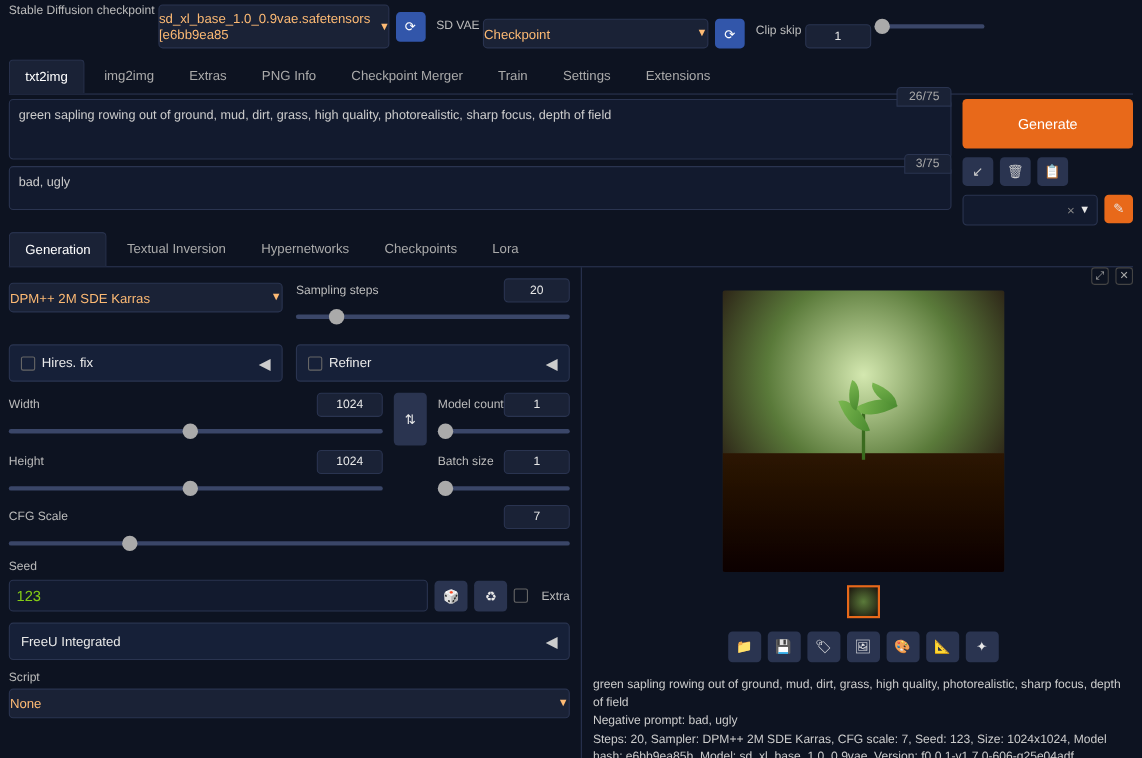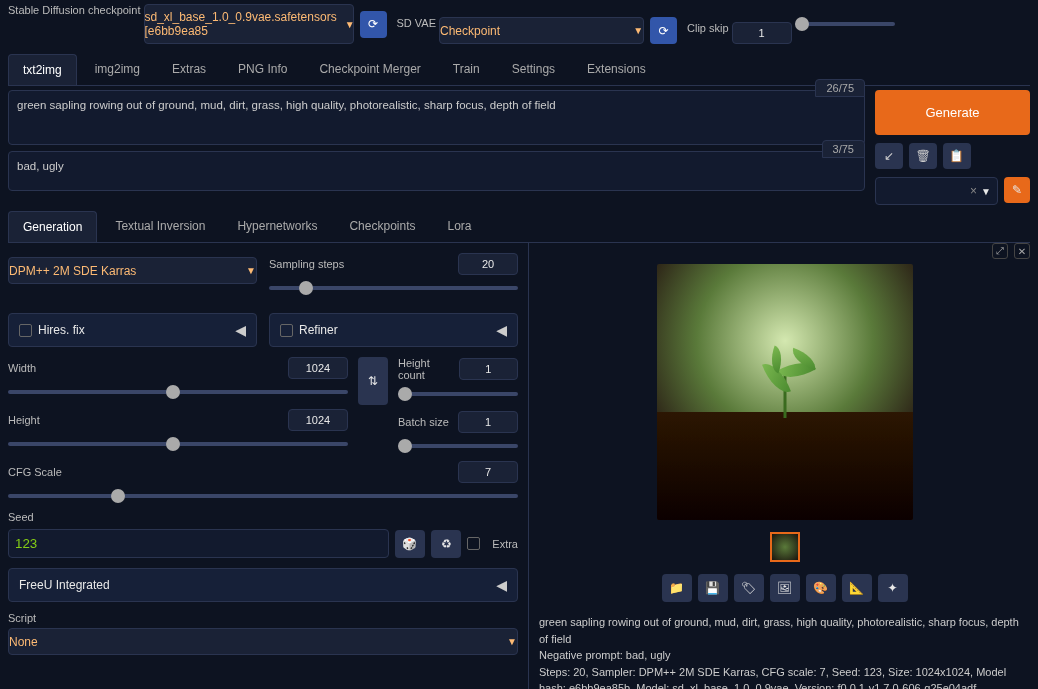--- a/index.html
+++ b/index.html
@@ -202,21 +202,21 @@
             </div>
           <input type="range" class="slider" style="width: 100%;" min="64" max="2048" value="1024">
         </div>
       </div>
       <div class="swap-btn">
           <span>⇅</span>
         </div>
       <div class="dims-right">
         <div class="dim-ctrl">
           <div class="ctrl-head">
-              <span class="lbl-sm">Height count</span>
+              <span class="lbl-sm">Model count</span>
               <div class="numbox">1</div>
             </div>
           <input type="range" class="slider" style="width: 100%;" min="1" max="100" value="1">
         </div>
         <div class="dim-ctrl" style="margin-bottom:0">
           <div class="ctrl-head">
               <span class="lbl-sm">Batch size</span>
               <div class="numbox">1</div>
             </div>
           <input type="range" class="slider" style="width: 100%;" min="1" max="8" value="1">

